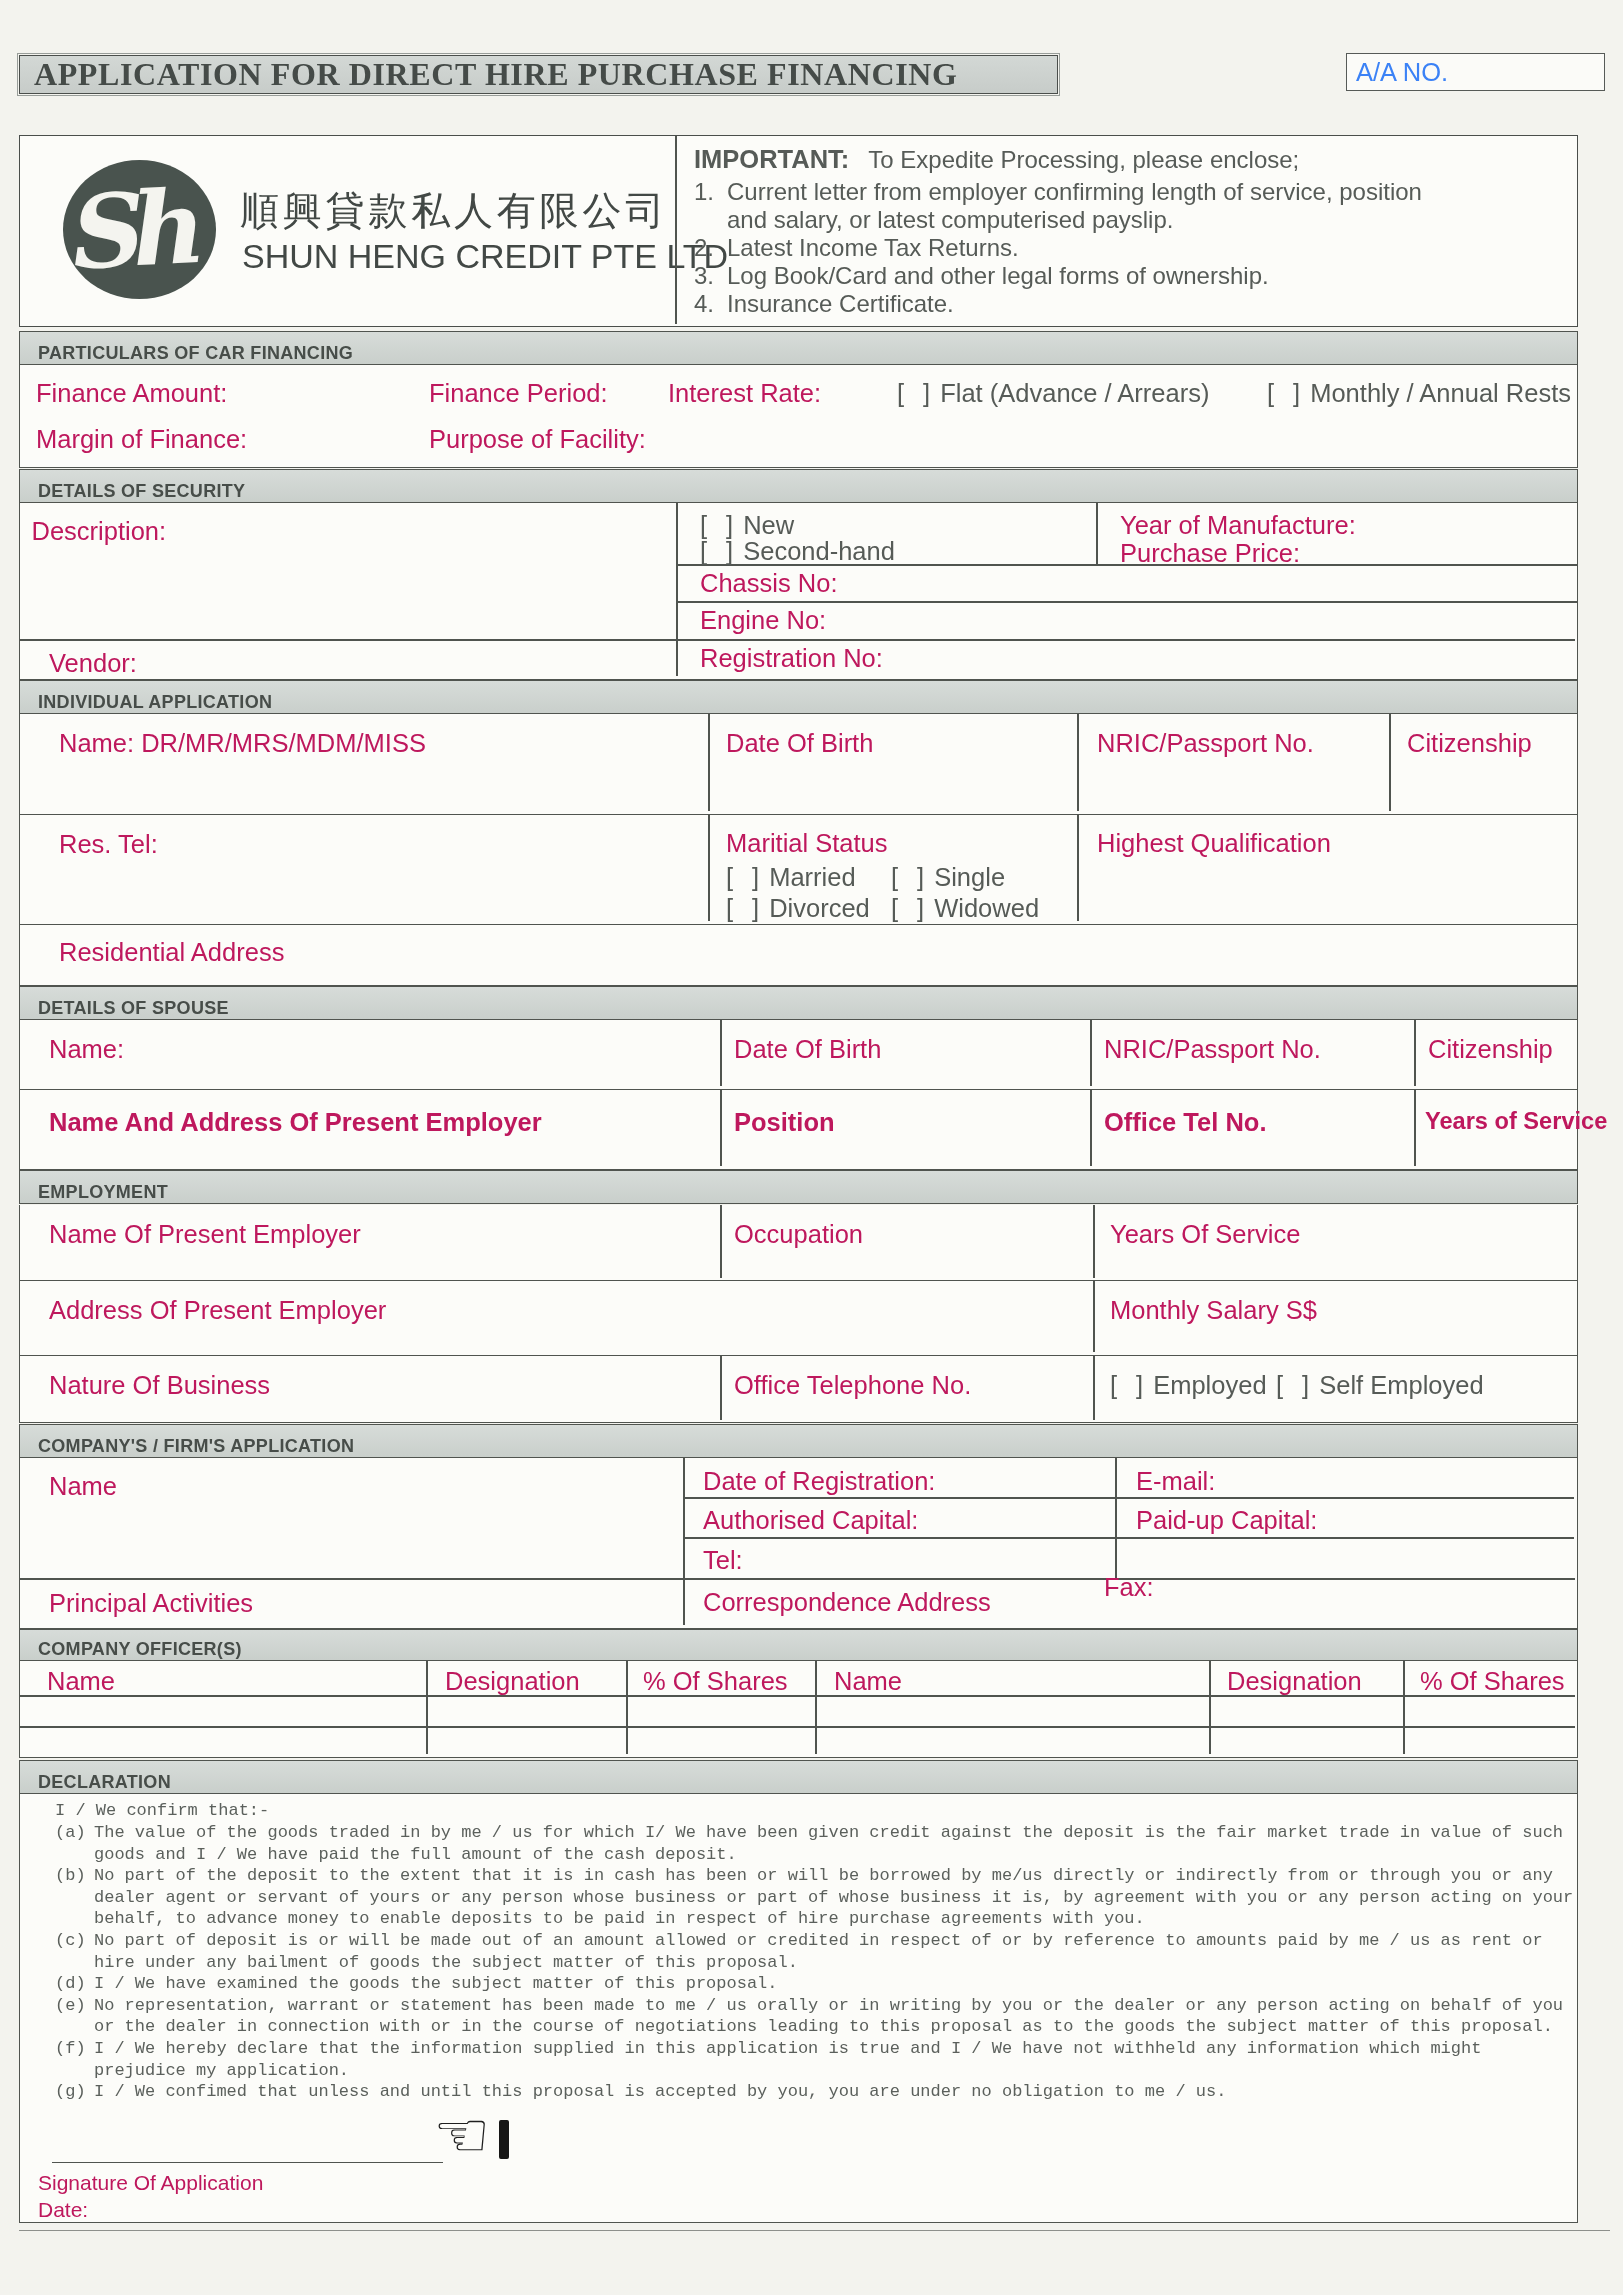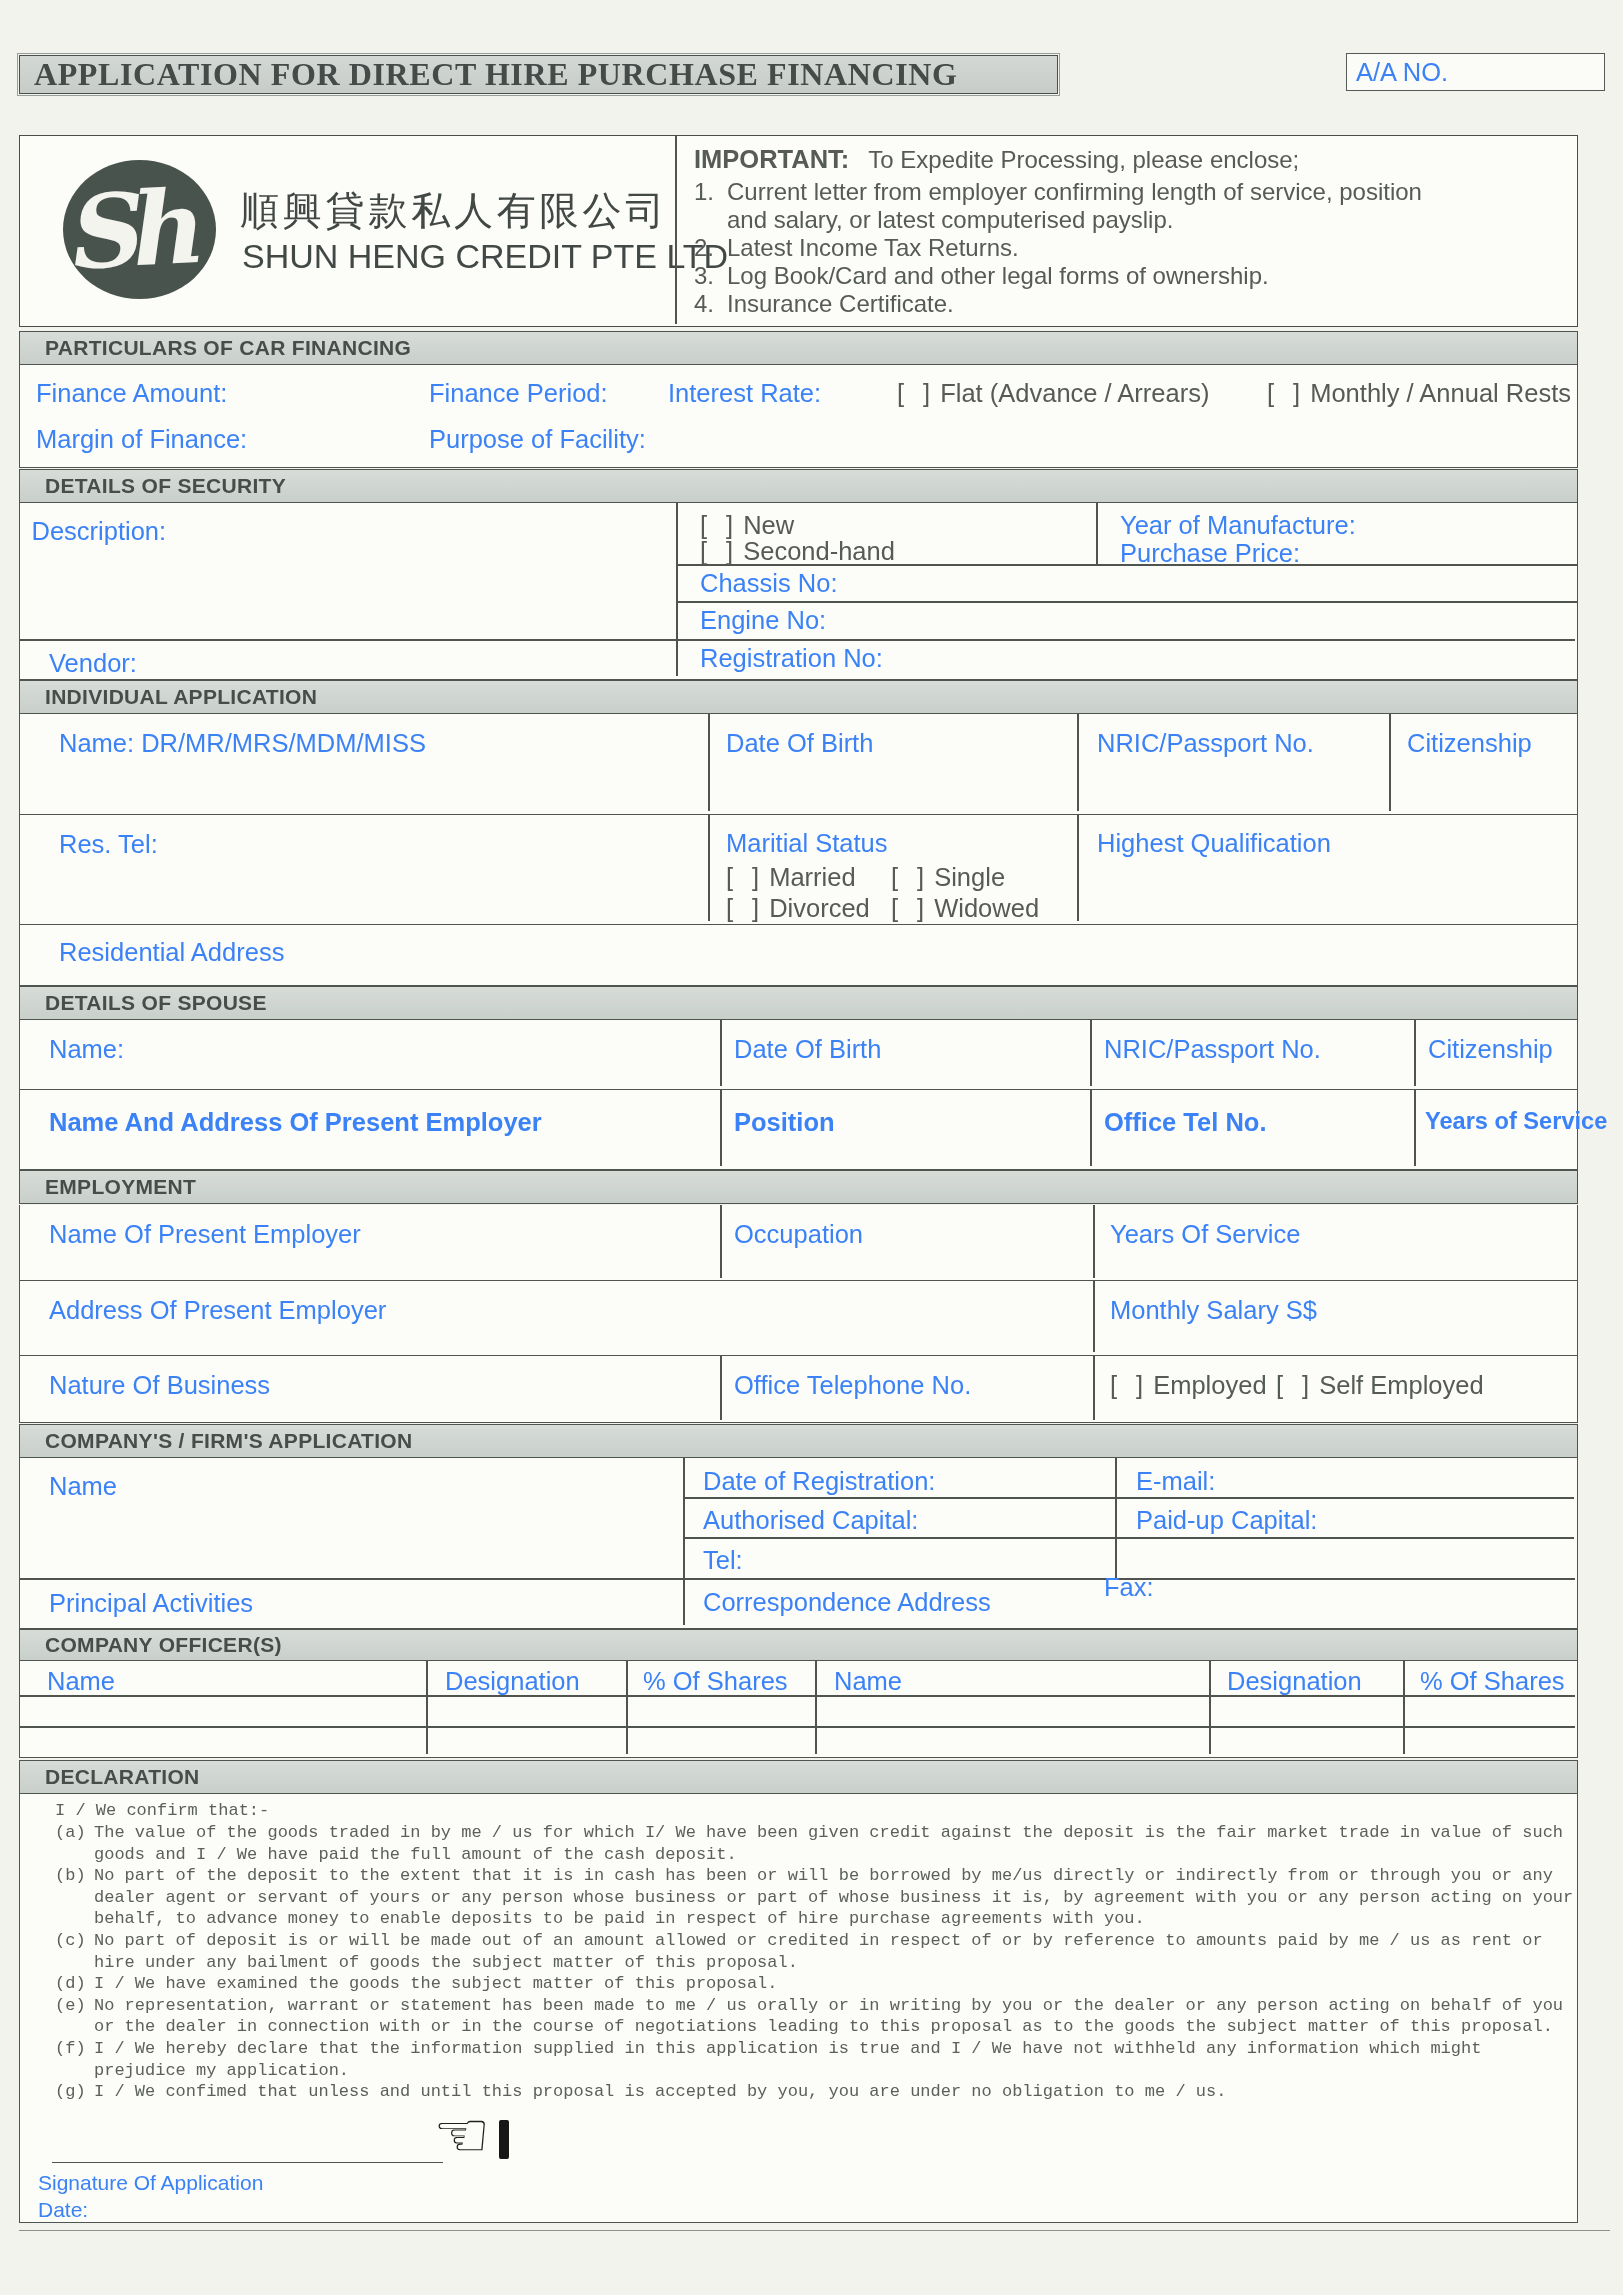--- a/index.html
+++ b/index.html
@@ -1,23 +1,23 @@
 <!DOCTYPE html>
 <html style="font-size:10.2px"><head>
 <meta charset="utf-8">
 <style>
   html,body{margin:0;padding:0;background:#e8e8e4;}
   #page{position:relative;width:1624px;height:2295px;background:#f3f3ee;overflow:hidden;
         font-family:"Liberation Sans","DejaVu Sans",sans-serif;}
   .abs{position:absolute;box-sizing:border-box;}
   .bar{position:absolute;box-sizing:border-box;height:34px;background:linear-gradient(#d7dcd9,#c9cfcb);
-       border:1.9px solid #50544f;display:flex;align-items:center;padding-left:25px;
-       color:#474d49;font-weight:bold;font-size:21px;letter-spacing:0.3px;white-space:pre;}
+       border:1.9px solid #50544f;display:flex;align-items:flex-end;padding-left:18px;
+       color:#474d49;font-weight:bold;font-size:18px;letter-spacing:0.3px;white-space:pre;}
   .box{position:absolute;box-sizing:border-box;background:#fcfcf9;border:1.9px solid #50544f;border-top:none;}
-  .lbl{position:absolute;font-size:25.5px;color:#3b82f6;line-height:1.12;white-space:pre;}
+  .lbl{position:absolute;font-size:25.5px;color:#be185d;line-height:1.12;white-space:pre;}
   .sm{font-size:21px;}
   .vline{position:absolute;width:1.9px;background:#50544f;}
   .hline{position:absolute;height:1.9px;background:#50544f;}
   .cbrow{position:absolute;display:flex;align-items:flex-start;font-size:25.5px;color:#565b57;white-space:pre;}
   .cb{display:inline-flex;width:33px;justify-content:space-between;}
   .cb-label{margin-left:10.2px;}
   .title-bar{position:absolute;box-sizing:border-box;background:linear-gradient(#d3d8d5,#c7ccc9);
              border:1.9px solid #4a4e4b;outline:1.3px solid #989d99;outline-offset:1.3px;
              display:flex;align-items:center;padding-left:14px;}
   .title-text{font-family:"Liberation Serif","DejaVu Serif",serif;font-weight:bold;font-size:32px;

